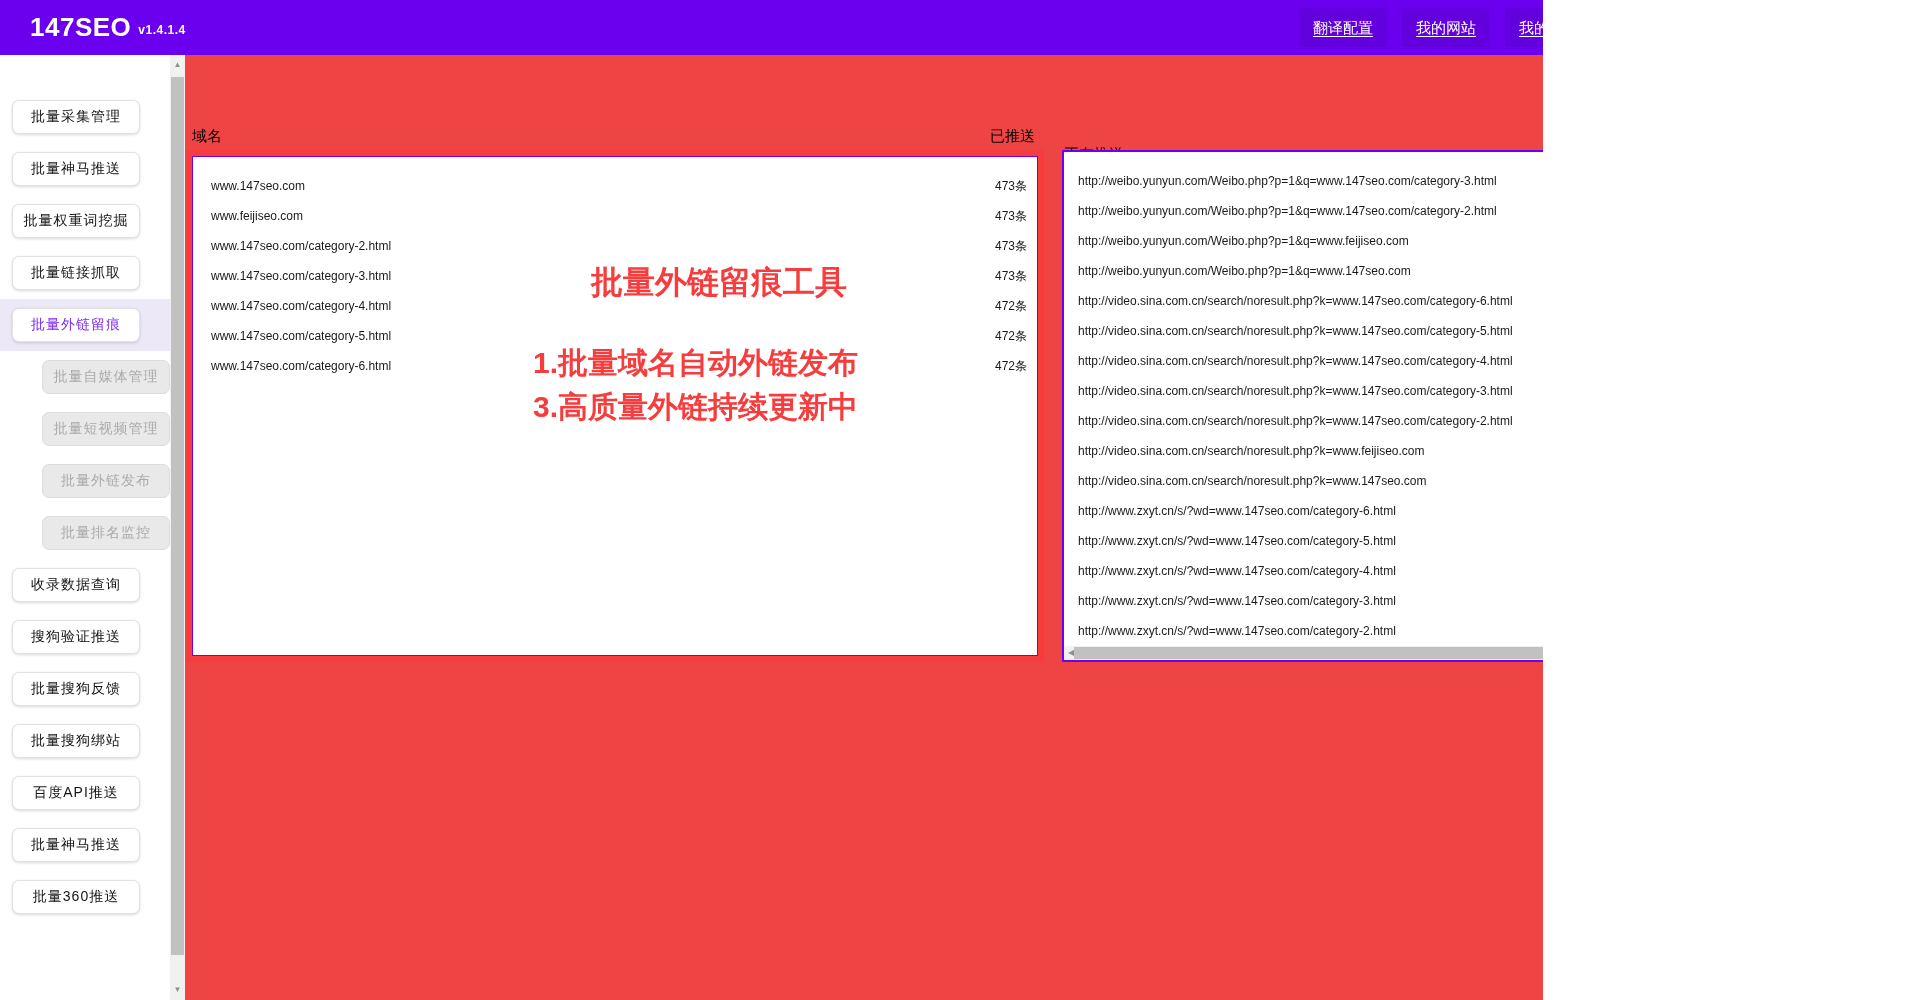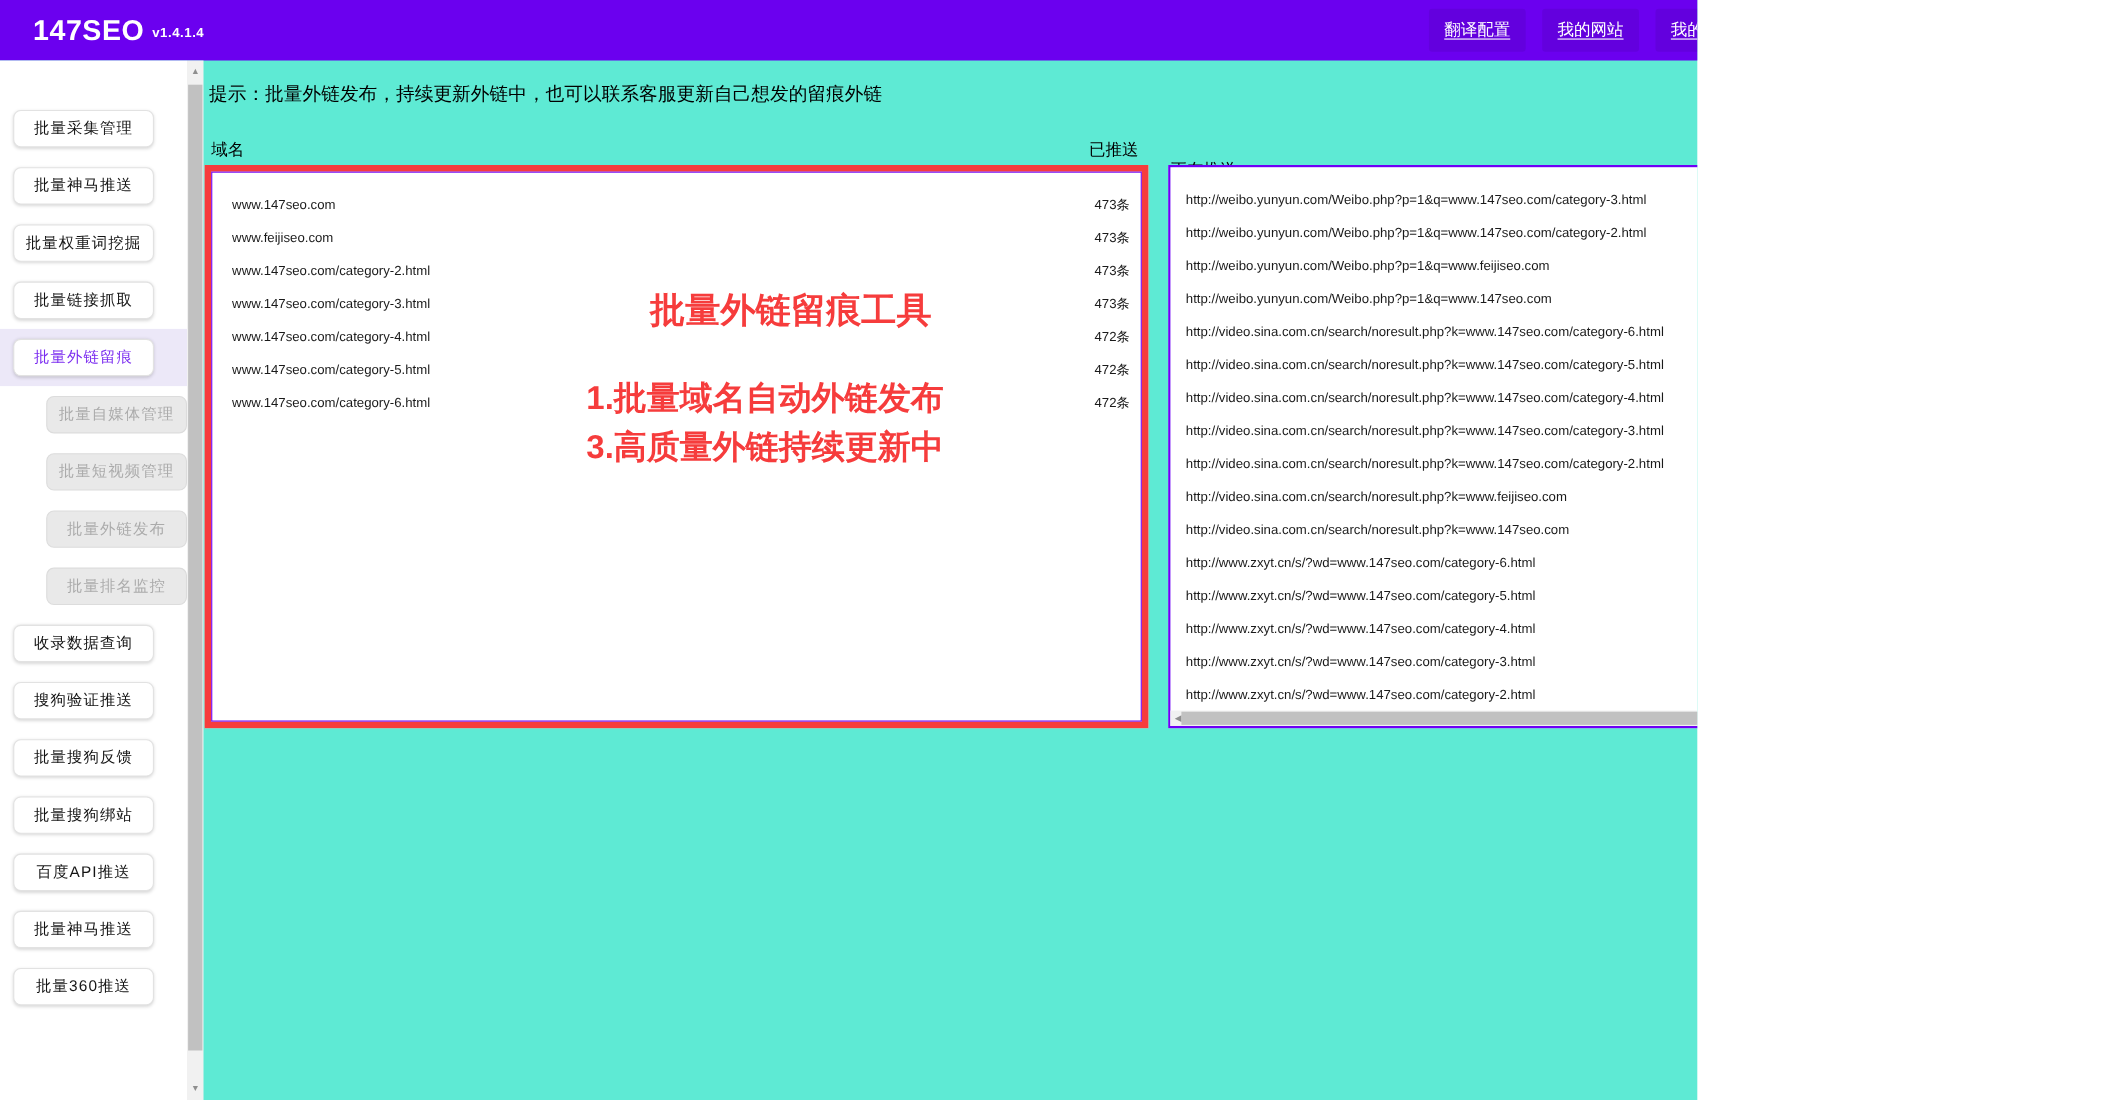--- a/index.html
+++ b/index.html
@@ -1,17 +1,17 @@
 <!DOCTYPE html>
 <html><head>
 <meta charset="utf-8">
 <style>
   html,body { margin:0; padding:0; background:#fff; }
   .page { position:relative; width:1543px; height:1000px; overflow:hidden;
-          font-family:"Liberation Sans", sans-serif; background:#5eead4; }
+          font-family:"Liberation Sans", sans-serif; background:#ef4444; }
 
   
   .hdr { position:absolute; left:0; top:0; width:1903px; height:55px; background:#6B00EF; }
   .logo { position:absolute; left:30px; top:12px; color:#fff; font-size:26px; font-weight:bold; letter-spacing:.5px; }
   .logo .ver { font-size:12px; margin-left:7px; font-weight:bold; vertical-align:2px; }
   .nav { position:absolute; right:34px; top:8px; display:flex; gap:15px; }
   .nav-item { color:#fff; font-size:15px; line-height:19px; padding:10px 14px; border-radius:3px;
               text-decoration:underline; text-underline-offset:3px; cursor:pointer; white-space:nowrap;text-align:right; }
   .nav-item.normal { background:rgba(0,0,0,0.07); }
   .nav-item.bright { background:rgba(255,255,255,0.20); }
@@ -138,21 +138,20 @@
         <button class="side-btn normal">批量360推送</button>
       </div>
     </div>
 
   <div class="side-sb sb-track">
     <div class="sb-arrow" style="top:2px;">▲</div>
     <div class="thumb"></div>
     <div class="sb-arrow" style="top:927px;">▼</div>
   </div>
 
-  <div class="tip">提示：批量外链发布，持续更新外链中，也可以联系客服更新自己想发的留痕外链</div>
   <button class="stop-btn">停止推送..</button>
 
   <div class="col-label lp-domain">域名</div>
   <div class="col-label lp-pushed">已推送</div>
   <div class="col-label rp-pushing">正在推送</div>
   <div class="col-label rp-status">状态</div>
 
   <div class="red-box">
     <div class="red-inner">
       <ul class="domain-list" id="domainRows">

